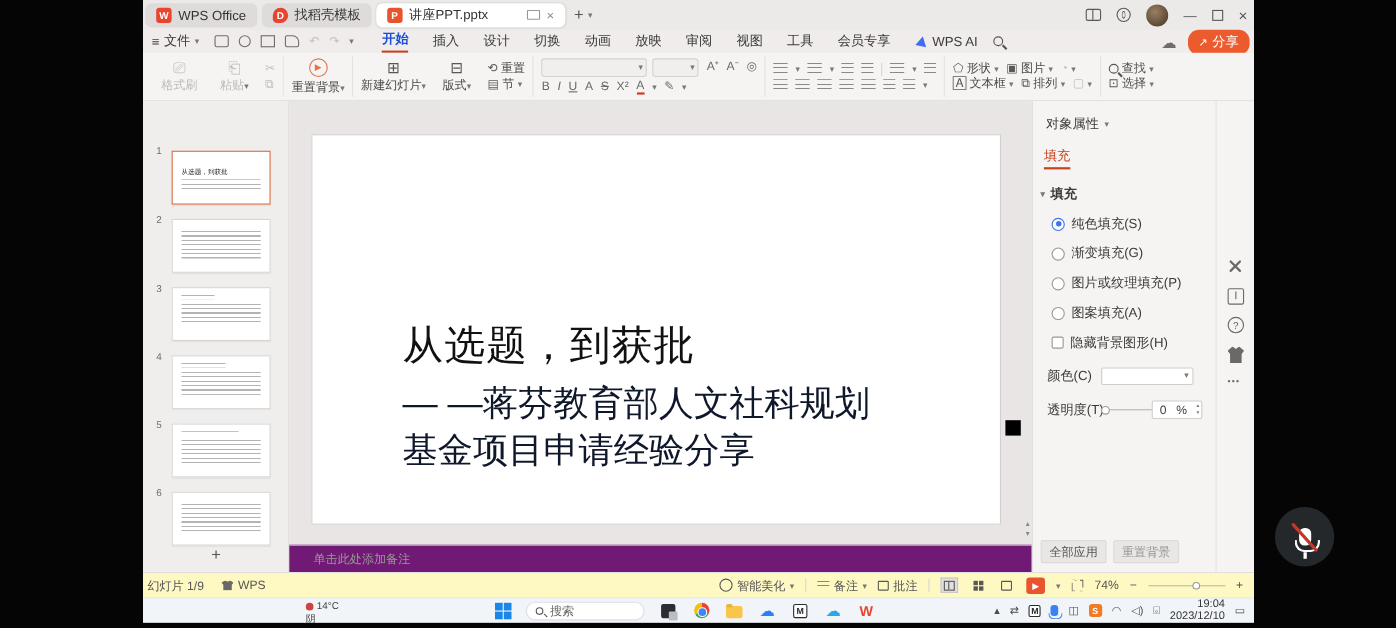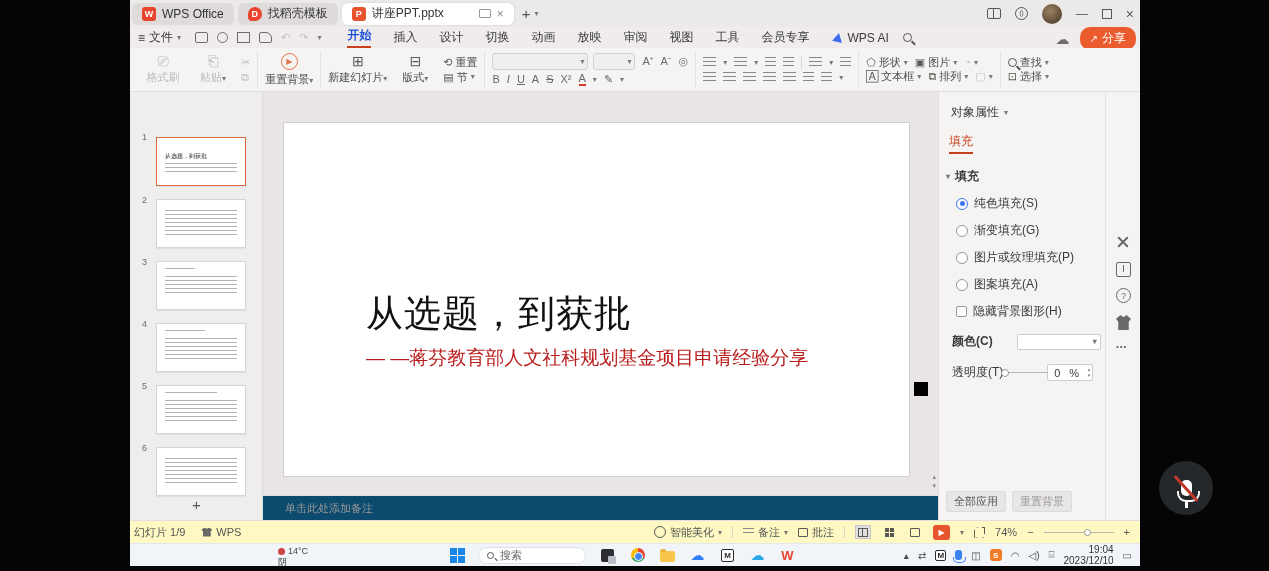--- a/index.html
+++ b/index.html
@@ -77,36 +77,36 @@
   .thumb.sel{border:1.5px solid #d86a3c;}
   .thumbnum{position:absolute;left:12px;font-size:9px;color:#6f6d6b;}
   .t-title{font-size:6px;color:#222;margin:14px 0 2px 8px;white-space:nowrap;overflow:hidden;}
   .tlines{margin:2px 8px 0 8px;background:repeating-linear-gradient(#b5b3b2 0 1px,transparent 1px 4px);}
   .addslide{position:absolute;left:62px;top:404px;font-size:15px;color:#555;}
 
   
   .canvas{position:absolute;left:133px;top:92px;width:675px;height:403px;background:#e8e5e4;}
   .slide{position:absolute;left:20px;top:30px;width:627px;height:355px;background:#fff;border:1px solid #d2d0cf;}
   .slide-title{position:absolute;left:82px;top:166px;font-size:37px;color:#111;letter-spacing:1px;}
-  .slide-sub{position:absolute;left:82px;top:222px;width:452px;font-size:19px;line-height:1.33;color:#b91c1c;}
+  .slide-sub{position:absolute;left:82px;top:222px;width:452px;font-size:32px;line-height:1.33;color:#0f172a;}
   .selhandle{position:absolute;left:651px;top:290px;width:14px;height:14px;background:#000;}
   .cscroll{position:absolute;right:2px;bottom:6px;display:flex;flex-direction:column;gap:2px;color:#8a8886;font-size:7px;line-height:1;}
-  .notesbar{position:absolute;left:133px;top:495px;width:675px;height:25px;background:#0c4a6e;border-top:1px solid #e0dedd;display:flex;align-items:center;padding-left:22px;font-size:11px;color:#9b9997;text-align:right;}
+  .notesbar{position:absolute;left:133px;top:495px;width:675px;height:25px;background:#701a75;border-top:1px solid #e0dedd;display:flex;align-items:center;padding-left:22px;font-size:11px;color:#9b9997;text-align:right;}
 
   
   .props{position:absolute;left:808px;top:92px;width:167px;height:428px;background:#f5f4f3;border-left:1px solid #e0dedd;font-size:12px;color:#3c3a38;}
   .props-title{display:flex;align-items:center;gap:5px;margin:12px 0 0 12px;font-size:12px;}
   .props-tab{margin:12px 0 0 10px;color:#c8401c;border-bottom:2px solid #c8401c;display:inline-block;padding-bottom:2px;}
   .props-sec{display:flex;align-items:center;gap:5px;margin:14px 0 0 7px;font-weight:bold;font-size:12px;}
   .optrow{display:flex;align-items:center;gap:6px;margin:10px 0 0 17px;}
   .radio{width:12px;height:12px;border:1px solid #9a9896;border-radius:50%;background:#fff;position:relative;flex:none;}
   .radio.sel{border-color:#3b74ec;}
   .radio.sel:after{content:"";position:absolute;left:2.5px;top:2.5px;width:5px;height:5px;border-radius:50%;background:#3b74ec;}
   .chk{width:11px;height:11px;border:1px solid #9a9896;border-radius:2px;background:#fff;flex:none;}
-  .colorrow{display:flex;align-items:center;margin:13px 0 0 13px;gap:24px;font-weight:bold;}
+  .colorrow{display:flex;align-items:center;margin:13px 0 0 13px;gap:8px;}
   .colorsel{width:84px;height:16px;background:#fff;border:1px solid #cfcdcc;border-radius:2px;display:flex;align-items:center;justify-content:flex-end;padding-right:3px;}
   .transrow{display:flex;align-items:center;margin:14px 0 0 13px;gap:0;}
   .sliderline{width:44px;height:1px;background:#b8b6b5;position:relative;}
   .sliderthumb{position:absolute;left:-2px;top:-3.5px;width:8px;height:8px;border-radius:50%;background:#fff;border:1px solid #9a9896;}
   .spin{width:46px;height:17px;background:#fff;border:1px solid #cfcdcc;border-radius:2px;display:flex;align-items:center;font-size:11px;padding:0 2px 0 6px;gap:3px;}
   .spin .arrows{display:flex;flex-direction:column;font-size:5px;color:#777;line-height:1.1;margin-left:auto;}
   .props-btns{position:absolute;left:7px;bottom:8px;display:flex;gap:6px;}
   .pbtn{background:#e9e7e6;border:1px solid #dddbda;border-radius:2px;font-size:11px;color:#555;padding:2px 7px;}
   .pbtn.dim{color:#9a9896;}
 

